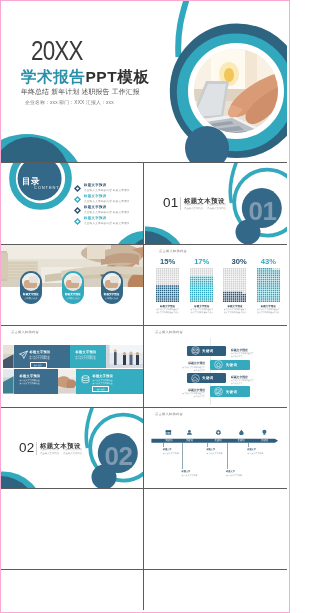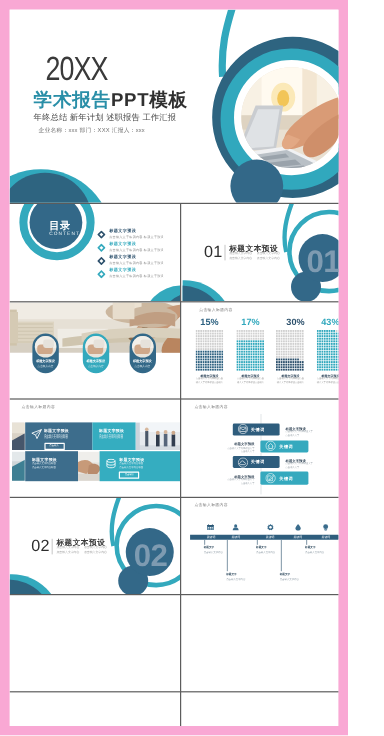--- a/index.html
+++ b/index.html
@@ -1,17 +1,17 @@
 <!DOCTYPE html>
 <html><head>
 <meta charset="utf-8">
 <style>
 html,body{margin:0;padding:0;background:#fff;}
 body{width:290px;height:613px;overflow:hidden;font-family:"Liberation Sans","DejaVu Sans",sans-serif;}
-.page{position:relative;width:290px;height:613px;box-sizing:border-box;border:8px solid #f9a8d4;background:#fff;overflow:hidden;}
+.page{position:relative;width:290px;height:613px;box-sizing:border-box;border:1px solid #f9a8d4;background:#fff;overflow:hidden;}
 .inner{position:absolute;left:0;top:0;width:286px;height:609px;}
 .slide{position:absolute;overflow:hidden;background:#fff;}
 .sep{position:absolute;background:#5c5c5c;}
 .t{position:absolute;white-space:nowrap;line-height:1;}
 svg.ov{position:absolute;left:0;top:0;overflow:visible;}
 </style>
 </head>
 <body>
 
 <div class="page">
@@ -84,21 +84,21 @@
               <rect x="0" y="0" width="142" height="81"></rect>
             </clipPath>
           </defs>
     <g clip-path="url(#c2)">
       <circle cx="39.5" cy="15.5" r="28" fill="none" stroke="#33a9bd" stroke-width="6.7"></circle>
       <circle cx="38.6" cy="15.5" r="22" fill="#336888"></circle>
       <circle cx="143" cy="100" r="32" fill="#33a9bd"></circle>
       <circle cx="152" cy="101" r="27" fill="#2e6480"></circle>
     </g>
   </svg>
-  <div class="t" style="left:33px;top:14px;font-size:8.5px;font-weight:bold;color:#ffffff;letter-spacing:0.5px;">目录</div>
+  <div class="t" style="left:21px;top:14px;font-size:8.5px;font-weight:bold;color:#ffffff;letter-spacing:0.5px;">目录</div>
   <div class="t" style="left:33px;top:23px;font-size:4px;color:#e3eef2;letter-spacing:0.9px;">CONTENT</div>
   <div id="contentsList">
           <div style="position: absolute; left: 72px; top: 20.2px;">
             <svg width="7" height="7" style="position:absolute;left:0.5px;top:1.5px;">
               <polygon points="3.5,0 7,3.5 3.5,7 0,3.5" fill="#2b4f6b"></polygon>
               <polygon points="3.5,1.9 5.1,3.5 3.5,5.1 1.9,3.5" fill="#ffffff"></polygon>
             </svg>
             <div style="position:absolute;left:11px;top:0px;font-size:3.4px;font-weight:bold;color:#2b4f6b;white-space:nowrap;letter-spacing:0.35px;">标题文字预设</div>
             <div style="position:absolute;left:11px;top:5.2px;font-size:2.6px;color:#8a8a8a;white-space:nowrap;letter-spacing:0.2px;">点击输入文字标题内容   标题文字预设</div>
           </div>

